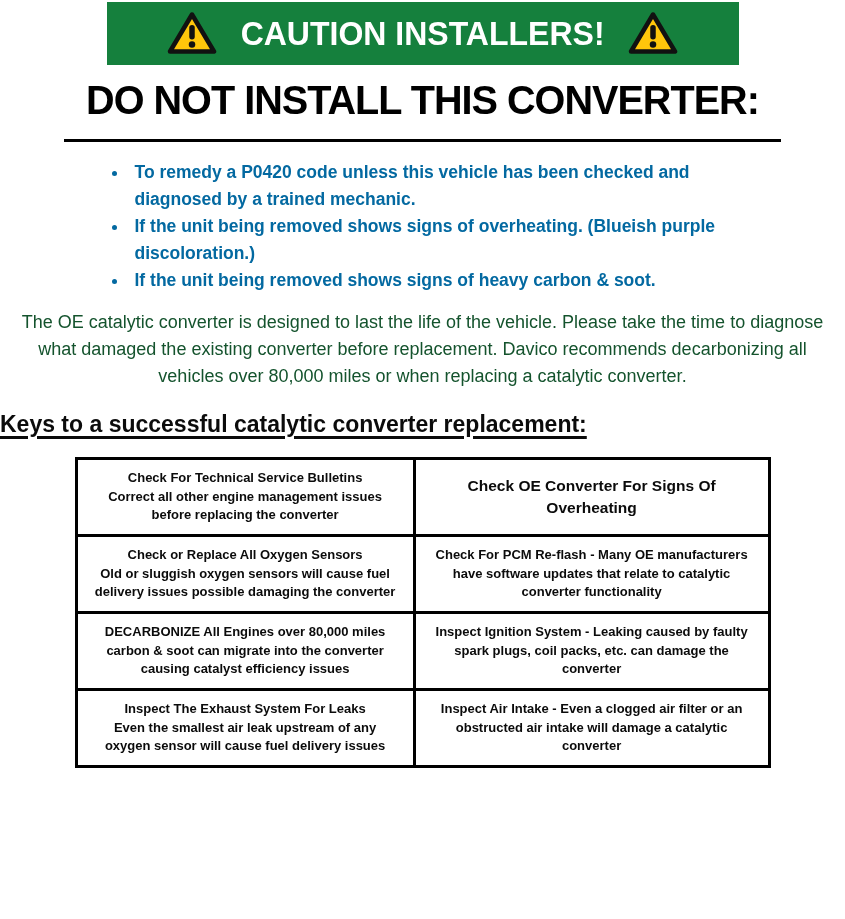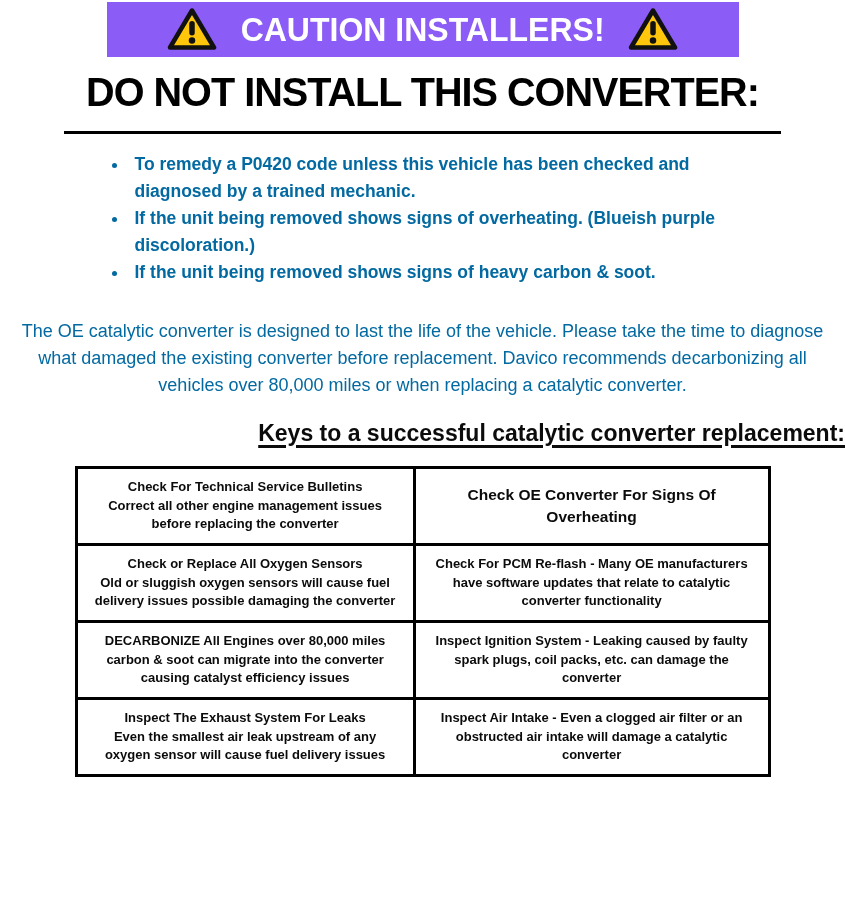--- a/index.html
+++ b/index.html
@@ -7,23 +7,23 @@
     margin: 0; padding: 0;
     background: #ffffff;
     width: 845px; height: 919px;
     font-family: "Liberation Sans", sans-serif;
     overflow: hidden;
   }
   .page { width: 845px; height: 919px; position: relative; }
 
   
   .banner {
-    width: 632px; height: 55px;
+    width: 632px; height: 63px;
     margin: 2px auto 0 auto;
-    background: #8b5cf6;
+    background: #15803d;
     display: flex; align-items: center; justify-content: center;
     gap: 18px;
   }
   .banner-text {
     color: #ffffff;
     font-weight: bold;
     font-size: 33px;
     letter-spacing: 0px;
     transform: scaleX(0.97);
     white-space: nowrap;
@@ -56,31 +56,31 @@
     font-size: 17.5px;
     font-weight: bold;
     color: #0369a1;
     line-height: 1.52;
   }
   .bullet-list li { padding-left: 6px; margin-bottom: 1px; }
 
   
   .intro-par {
     width: 838px;
-    margin: 32px auto 0 auto;
+    margin: 15px auto 0 auto;
     text-align: center;
     font-size: 18px;
     line-height: 1.5;
-    color: #0369a1;
+    color: #14532d;
   }
 
   
   .keys-heading {
     margin: 21px 0 0 0;
-    text-align: right;
+    text-align: left;
     font-size: 23px;
     font-weight: bold;
     color: #0b0b0b;
     text-decoration: underline;
     text-decoration-thickness: 2.5px;
     text-underline-offset: 4px;
   }
 
   
   .tips-table {

